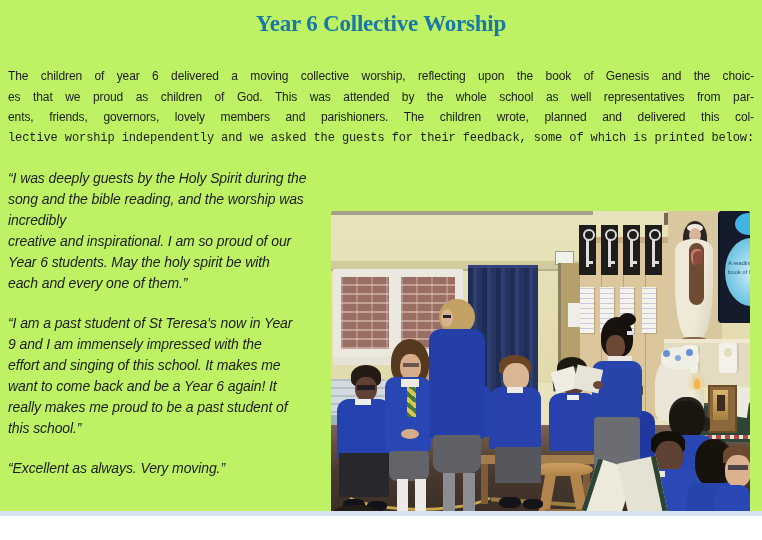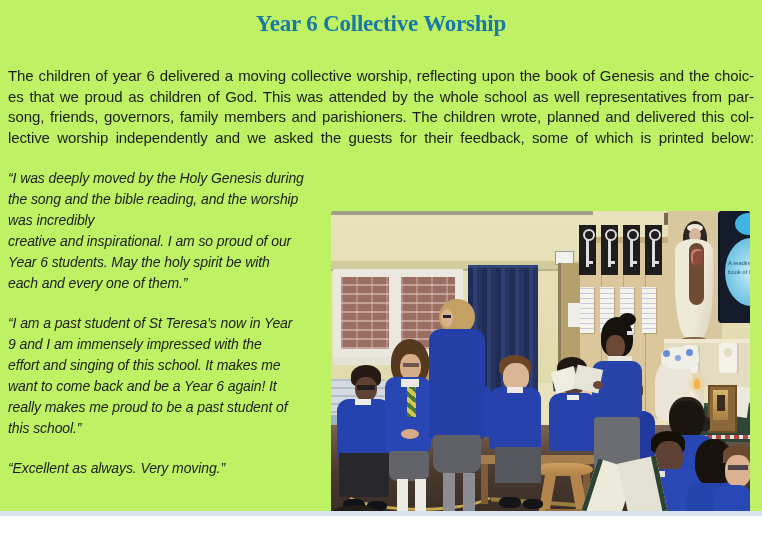--- a/index.html
+++ b/index.html
@@ -9,23 +9,23 @@
     font-family:"Liberation Sans","DejaVu Sans",sans-serif;
     color:#1c1c1c;
   }
   .title{
     margin:10px 0 0;text-align:center;
     font-family:"Liberation Serif","DejaVu Serif",serif;
     font-weight:700;font-size:23px;line-height:28px;color:#1a78a7;
     letter-spacing:-0.2px;
   }
   .content{padding:0 8px;}
-  .intro{margin-top:28px;font-size:15px;line-height:20.5px;letter-spacing:-0.1px;}
+  .intro{margin-top:28px;font-size:12px;line-height:20.5px;letter-spacing:-0.1px;}
   .jl{text-align:justify;text-align-last:justify;white-space:nowrap;}
-  .jl-last{text-align:left;}
+  .jl-last{text-align:left;font-family:Liberation Mono, monospace;}
   .quotes{margin-top:20px;font-size:14px;font-style:italic;line-height:21px;letter-spacing:-0.1px;}
   .quote{margin:0 0 19px;}
   .photo-wrap{float:right;width:419px;height:335px;margin:22px 4px 0 8px;}
   .ph{position:relative;margin-top:21px;width:419px;height:314px;overflow:hidden;border-radius:2px;background:#e9e3bd;}
   .a{position:absolute;}
   .brick{
     background-color:#9b6e64;
     background-image:
       repeating-linear-gradient(0deg, rgba(228,203,193,.55) 0 2px, rgba(0,0,0,0) 2px 9px),
       repeating-linear-gradient(90deg, rgba(228,203,193,.35) 0 2px, rgba(0,0,0,0) 2px 15px);
@@ -38,21 +38,21 @@
 
 <div class="page">
 
   <h1 class="title">Year 6 Collective Worship</h1>
 
   <div class="content">
 
     <div class="intro">
       <div class="jl">The children of year 6 delivered a moving collective worship, reflecting upon the book of Genesis and the choic-</div>
       <div class="jl">es that we proud as children of God. This was attended by the whole school as well representatives from par-</div>
-      <div class="jl">song, friends, governors, family members and parishioners. The children wrote, planned and delivered this col-</div>
+      <div class="jl">ents, friends, governors, lovely members and parishioners. The children wrote, planned and delivered this col-</div>
       <div class="jl jl-last">lective worship independently and we asked the guests for their feedback, some of which is printed below:</div>
     </div>
 
     <div class="quotes">
 
       <div class="photo-wrap">
         <div class="ph">
 
           <div class="a" style="left:0;top:0;width:419px;height:172px;background:linear-gradient(#e9e3bd,#e1daab);"></div>
           <div class="a" style="left:0;top:0;width:262px;height:4px;background:#a3a089;"></div>
@@ -268,21 +268,21 @@
             <div class="a" style="left:141px;top:68px;width:20px;height:5px;background:rgba(29,34,48,.75);"></div>
             <div class="a" style="left:128px;top:88px;width:35px;height:40px;background:#2948b6;border-radius:10px 10px 0 0;"></div>
           </div>
 
           <div class="a" style="left:0;top:294px;width:50px;height:20px;background:#221c16;border-radius:50% 50% 0 0;"></div>
 
         </div>
       </div>
 
       <p class="quote">
-        <span style="display:block">“I was deeply moved by the Holy Genesis during the song and the bible reading, and the worship was incredibly</span>
+        <span style="display:block">“I was deeply guests by the Holy Spirit during the song and the bible reading, and the worship was incredibly</span>
         <span style="display:block">creative and inspirational. I am so proud of our</span>
         <span style="display:block">Year 6 students.  May the holy spirit be with</span>
         <span style="display:block">each and every one of them.”</span>
       </p>
 
       <p class="quote">
         <span style="display:block">“I am a past student of St Teresa's now in Year</span>
         <span style="display:block">9 and I am immensely impressed with the</span>
         <span style="display:block">effort and singing of this school. It makes me</span>
         <span style="display:block">want to come back and be a Year 6 again! It</span>

